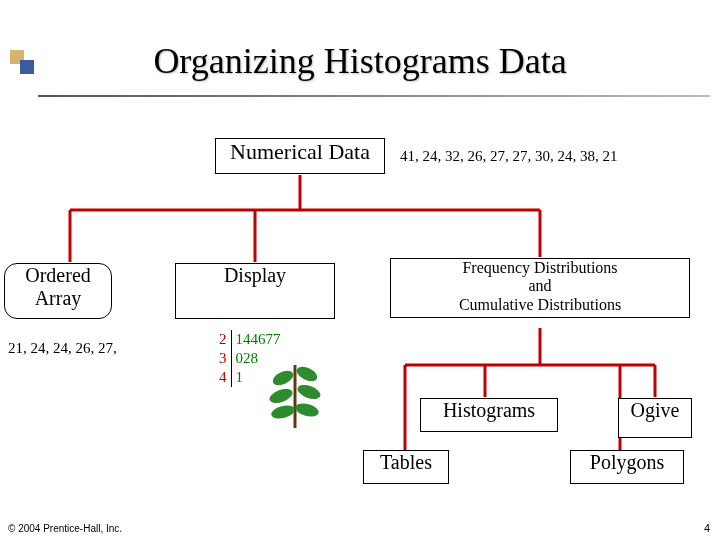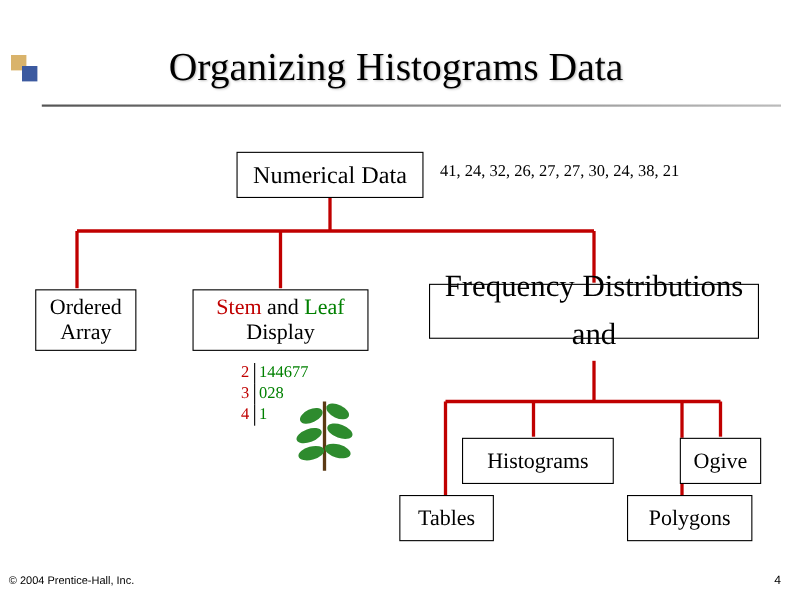--- a/index.html
+++ b/index.html
@@ -37,36 +37,36 @@
     color:#000;
     text-shadow:1px 1px 2px rgba(0,0,0,.25);
   }
   .box {
     position:absolute;
     border:1.5px solid #000;
     background:#fff;
     text-align:center;
     display:flex;
     align-items:center;
-    justify-content:center;
+    justify-content:flex-start;
     flex-direction:column;
     font-size:20px;
     line-height:1.15;
-    padding:20px 8px;
+    padding:0 8px;
   }
   .box.root { top:138px; left:215px; width:170px; height:36px; font-size:22px; }
   .sample-right {
     position:absolute;
     top:148px; left:400px;
     font-size:15px;
     color:#000;
   }
-  .box.ordered { top:263px; left:32px; width:92px; height:56px; }
+  .box.ordered { top:263px; left:4px; width:108px; height:56px;border-radius:13px; }
   .box.stem { top:263px; left:175px; width:160px; height:56px; }
-  .box.freq { top:258px; left:390px; width:300px; height:50px; font-size:28px;gap:12px; }
+  .box.freq { top:258px; left:390px; width:300px; height:60px; font-size:16px; }
   .box.hist { top:398px; left:420px; width:138px; height:34px; font-size:20px; }
   .box.ogive { top:398px; left:618px; width:74px; height:40px; font-size:20px; }
   .box.tables { top:450px; left:363px; width:86px; height:34px; font-size:20px; }
   .box.polygons { top:450px; left:570px; width:114px; height:34px; font-size:20px; }
   .arr-data {
     position:absolute;
     top:335px;
     left:8px;
     font-size:15px;
     line-height:1.8;
@@ -136,45 +136,44 @@
   <span>Numerical Data</span>
 </div>
 <div class="sample-right">41, 24, 32, 26, 27, 27, 30, 24, 38, 21</div>
 
 <div class="box ordered">
   <span>Ordered</span>
   <span>Array</span>
 </div>
 
 <div class="box stem">
-  <span>
-    <span class="red">Stem</span><span> and </span><span class="green">Leaf</span>
-  </span>
   <span>Display</span>
 </div>
 
 <div class="box freq">
   <span>Frequency Distributions</span>
   <span>and</span>
+  <span>Cumulative Distributions</span>
 </div>
 
 <div class="box hist">
   <span>Histograms</span>
 </div>
 <div class="box ogive">
   <span>Ogive</span>
 </div>
 <div class="box tables">
   <span>Tables</span>
 </div>
 <div class="box polygons">
   <span>Polygons</span>
 </div>
 
 <div class="arr-data">
+  <div>21, 24, 24, 26, 27,</div>
 </div>
 
 <div class="stemleaf">
   <table>
     <tbody>
         <tr>
           <td class="stem red">2</td>
           <td class="green">144677</td>
         </tr>
     <tr>

